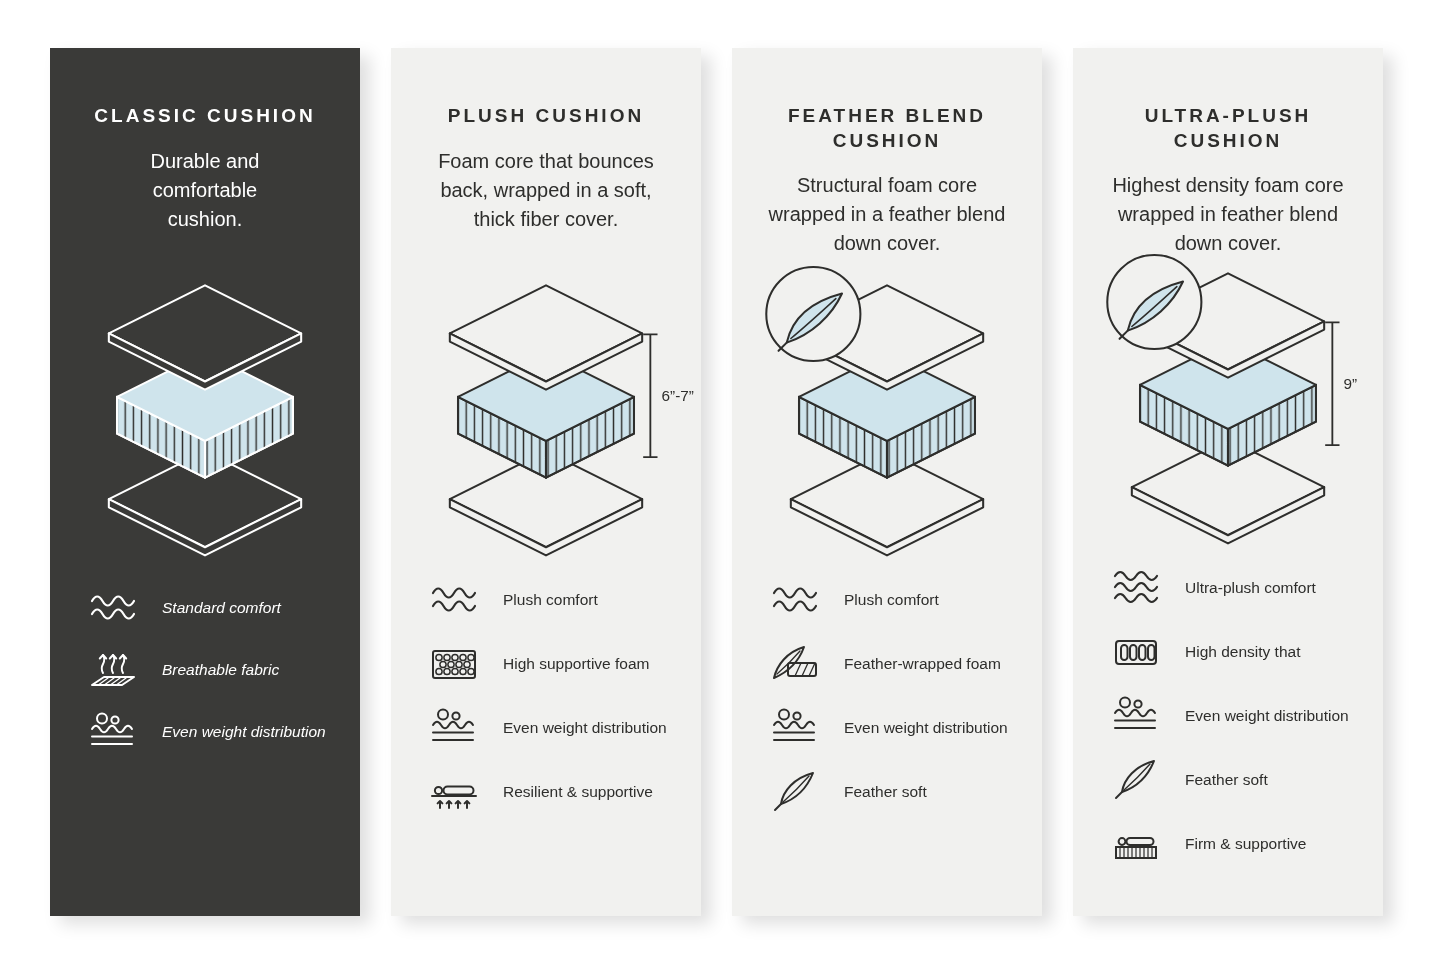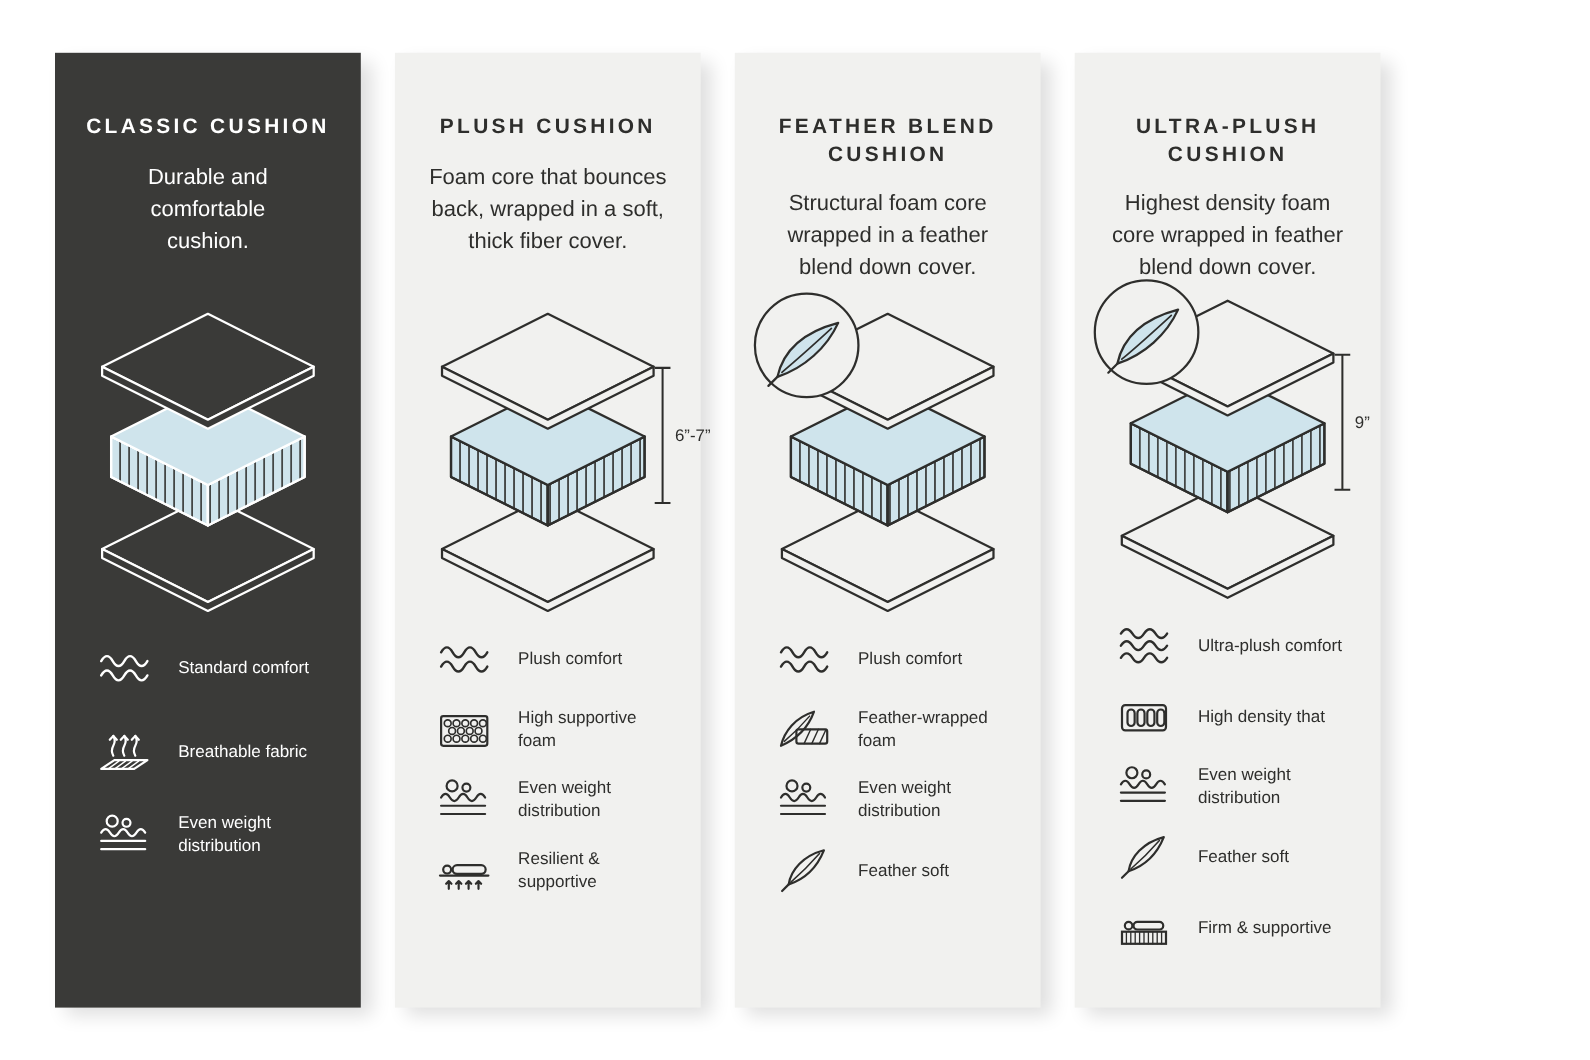--- a/index.html
+++ b/index.html
@@ -10,21 +10,21 @@
     position: relative;
     overflow: hidden;
   }
   .panels {
     position: absolute;
     left: 50px; top: 48px;
     display: flex;
     gap: 31px;
   }
   .panel {
-    width: 278px; height: 868px;
+    width: 310px; height: 868px;
     background: var(--bg);
     color: var(--ink);
     box-shadow: 10px 8px 16px rgba(0,0,0,0.13);
     display: flex; flex-direction: column; align-items: center;
     padding: 56px 26px 50px;
   }
   .panel.light { --bg:#f1f1ef; --ink:#2e2e2c; --foam:#cfe4ec; }
   .panel.dark  { --bg:#3a3a38; --ink:#ffffff; --foam:#cfe4ec; }
   .head { height: 166px; display: flex; flex-direction: column; align-items: center; }
   .title {
@@ -38,21 +38,21 @@
   }
   .panel.dark .desc { max-width: 178px; }
   .diagram-wrap { height: 300px; display: flex; align-items: center; justify-content: center; flex: none; }
   svg.diagram { width: 266px; overflow: visible; color: var(--ink); flex: none; }
   .dimtext { fill: currentColor; stroke: none; font-size: 15px; font-family: "Liberation Sans", sans-serif; }
   .features {
     list-style: none; width: 100%;
     margin-top: 8px; padding-left: 12px;
     display: flex; flex-direction: column; gap: 20px;
   }
-  .panel.dark .features { gap: 32px; margin-top: 16px; }
+  .panel.dark .features { gap: 18px; margin-top: 16px; font-style: italic; }
   .feature { display: flex; align-items: center; gap: 24px; min-height: 42px; }
   svg.ficon { width: 50px; height: 44px; flex: none; color: var(--ink); }
   .flabel { font-size: 15.5px; line-height: 1.35; max-width: 172px; }
   #iconlib { position: absolute; width: 0; height: 0; overflow: hidden; }
 </style>
 </head>
 <body>
 
 <svg id="iconlib" aria-hidden="true">
   <defs>

